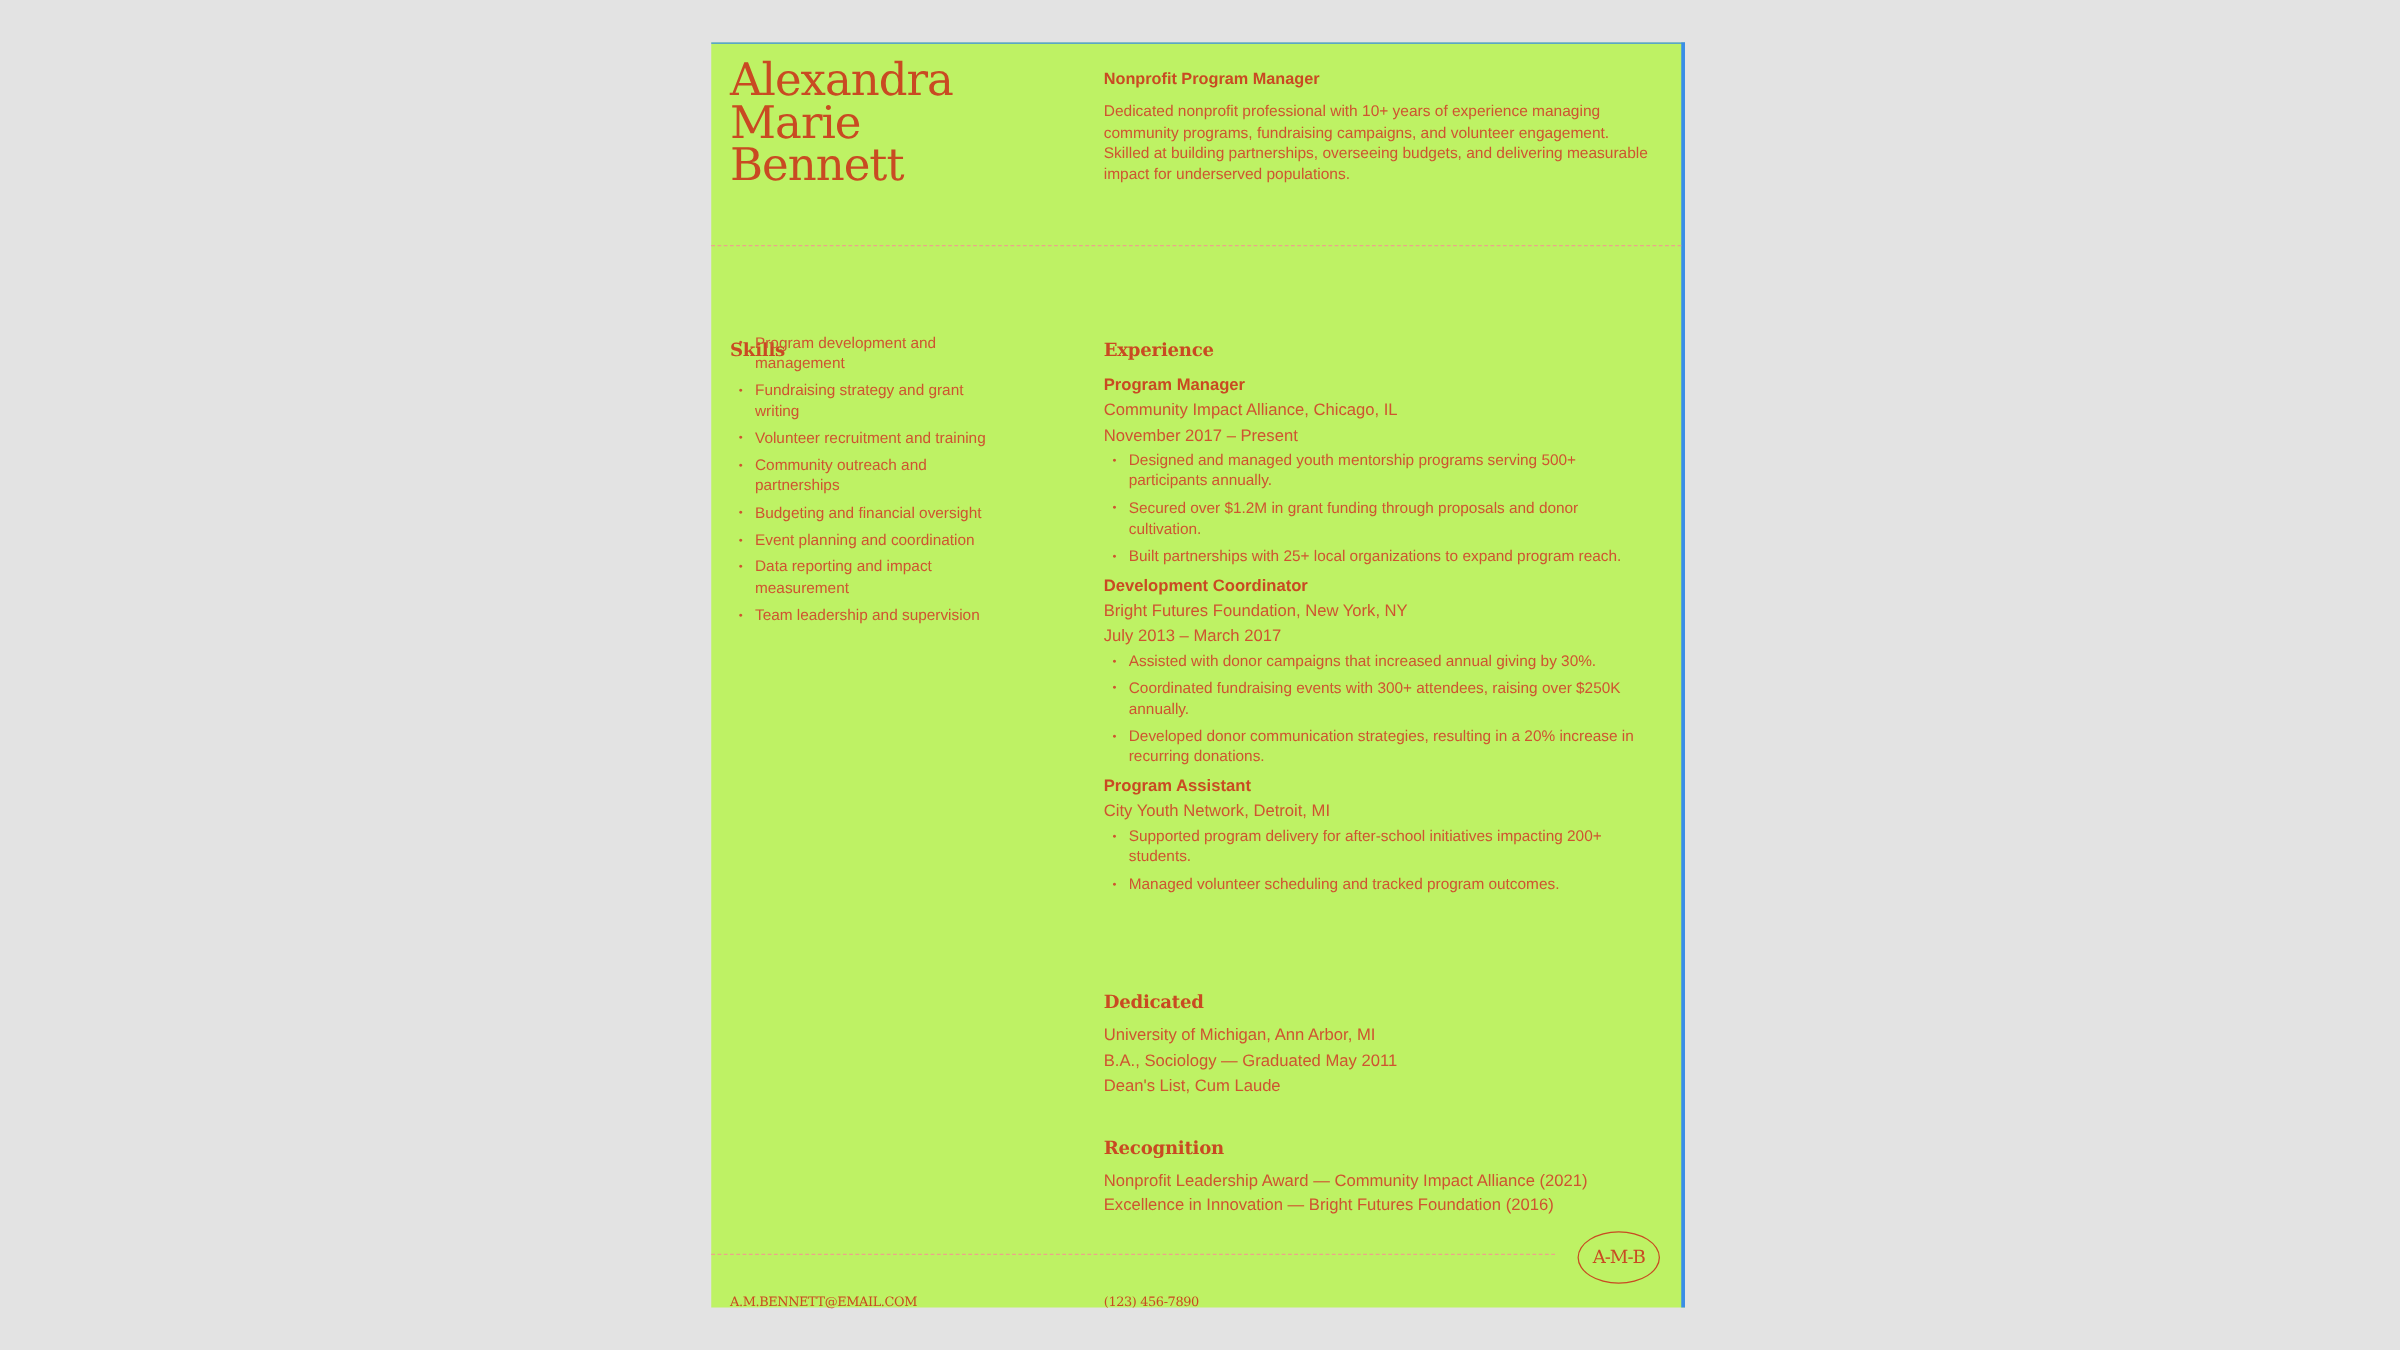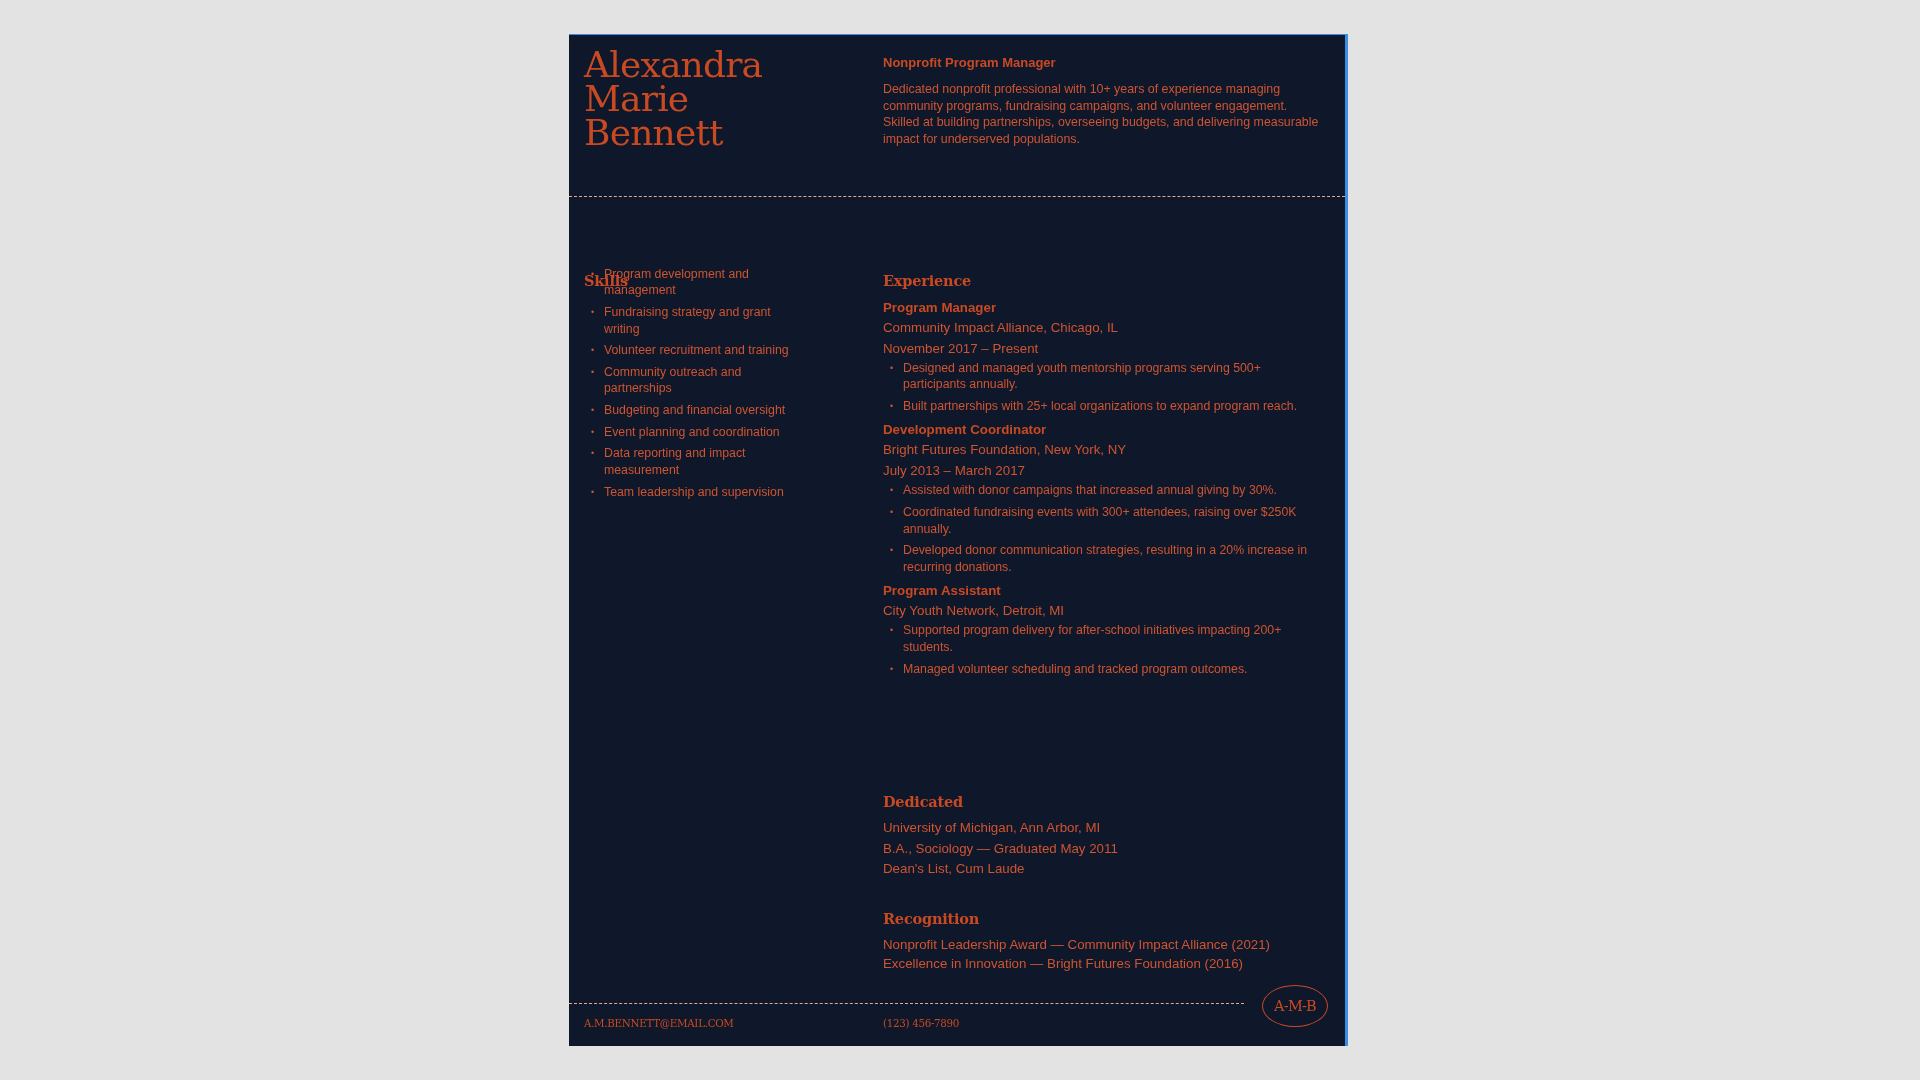--- a/index.html
+++ b/index.html
@@ -10,21 +10,21 @@
     background: #e3e3e3;
     overflow: hidden;
   }
   body { position: relative; font-family: "Liberation Sans", sans-serif; color: #c94a22; }
   .page {
     position: absolute;
     left: 569px;
     top: 34px;
     width: 779px;
     height: 1012px;
-    background: #0f172a;
+    background: #bef264;
     border-top: 1px solid #3a8ee6;
     border-right: 3px solid #3a8ee6;
     box-sizing: border-box;
   }
   .abs { position: absolute; }
   .name {
     left: 15px; top: 13px;
     font-family: "DejaVu Serif", serif;
     font-size: 36px;
     line-height: 34px;
@@ -83,20 +83,21 @@
   .job { margin-bottom: 1px; }
   .edu-line, .rec-line { font-size: 13.3px; color: #cf5430; }
   .edu-line { line-height: 20.5px; }
   .rec-line { line-height: 19px; }
   .footer-dash { left: 0; top: 968px; width: 675px; }
   .footer-text {
     font-family: "DejaVu Serif", serif;
     font-size: 10.3px;
     letter-spacing: -0.3px;
     color: #c94a22;
+    margin-top: 19px;
   }
   .email { left: 15px; top: 982px; }
   .phone { left: 314px; top: 982px; }
   .monogram {
     left: 693px; top: 950px;
     width: 66px; height: 42px;
     border: 1.4px solid #c94a22;
     border-radius: 50%;
     box-sizing: border-box;
     display: flex; align-items: center; justify-content: center;
@@ -136,20 +137,21 @@
 
   <div class="abs right" style="top:203px;">
     <div class="section-title" style="margin-bottom:9px;">Experience</div>
 
     <div class="job">
       <div class="job-title">Program Manager</div>
       <div class="job-line">Community Impact Alliance, Chicago, IL</div>
       <div class="job-line">November 2017 – Present</div>
       <ul class="bullets">
         <li>Designed and managed youth mentorship programs serving 500+ participants annually.</li>
+        <li>Secured over $1.2M in grant funding through proposals and donor cultivation.</li>
         <li>Built partnerships with 25+ local organizations to expand program reach.</li>
       </ul>
     </div>
 
     <div class="job">
       <div class="job-title">Development Coordinator</div>
       <div class="job-line">Bright Futures Foundation, New York, NY</div>
       <div class="job-line">July 2013 – March 2017</div>
       <ul class="bullets">
         <li>Assisted with donor campaigns that increased annual giving by 30%.</li>

